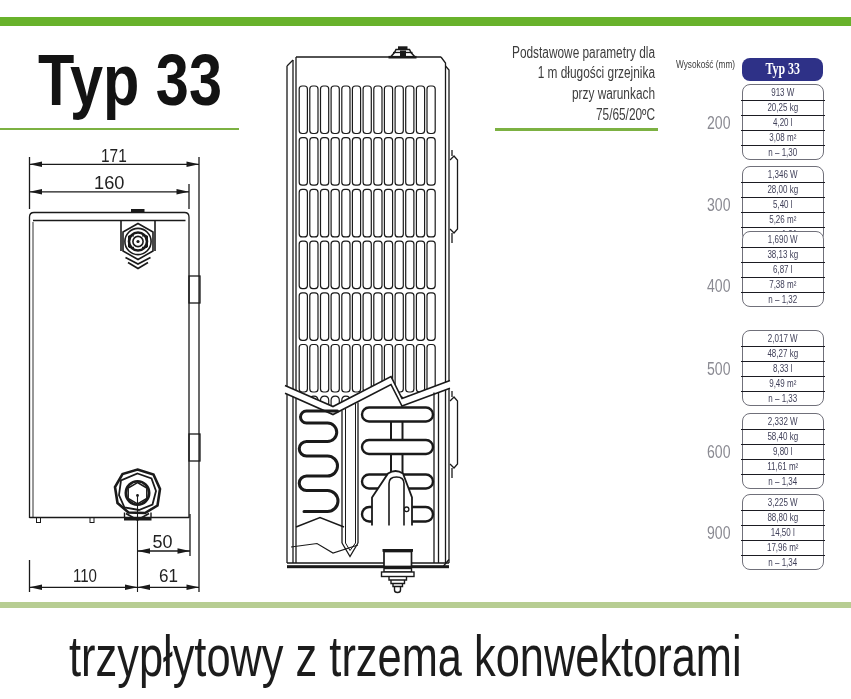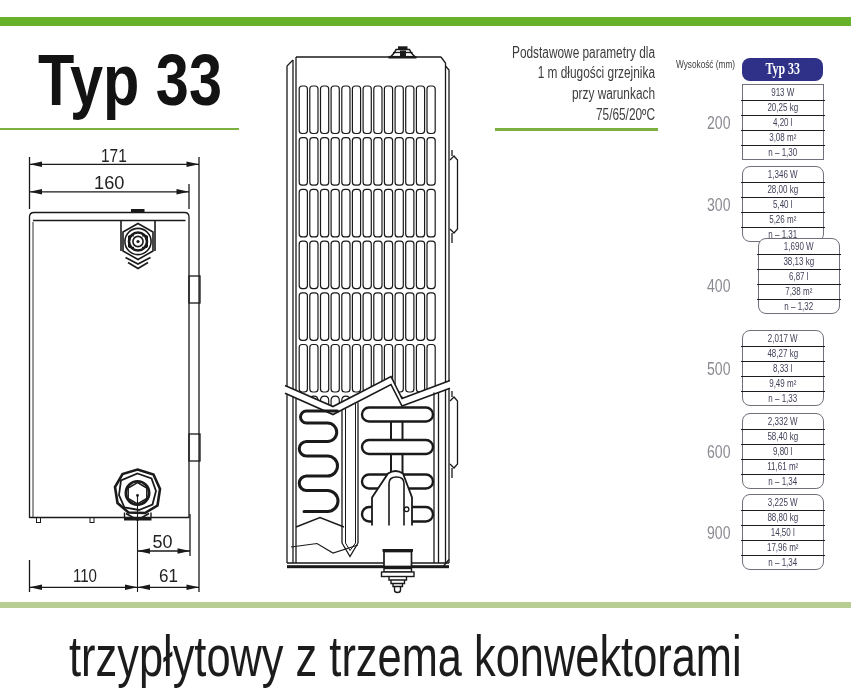--- a/index.html
+++ b/index.html
@@ -293,21 +293,21 @@
 </svg>
 
 <div class="abs" style="left:576px;top:58px;width:159px;text-align:right;font-size:11px;color:#3c3c3c;transform:scaleX(0.75);transform-origin:right;white-space:nowrap;">Wysokość (mm)</div>
 
 <div class="abs" style="left:742px;top:58px;width:81px;height:23px;background:#2e3187;border-radius:8px;color:#fff;font-family:'Liberation Serif',serif;font-weight:bold;font-size:17px;text-align:center;line-height:22.5px;"><span style="display:inline-block;transform:scaleX(0.70);">Typ 33</span></div>
 
 <div>
 
 <div class="abs" style="left:707px;top:113.0px;width:42px;font-size:19px;color:#8a8a92;transform:scaleX(0.74);transform-origin:left;line-height:19px;">200</div>
 
-<div class="abs" style="left:742px;top:84px;width:81.5px;height:76px;background:#fff;border:1.1px solid #70707a;border-radius:0;box-sizing:border-box;">
+<div class="abs" style="left:742px;top:84px;width:81.5px;height:76px;background:#fff;border:1.1px solid #70707a;border-radius:8px;box-sizing:border-box;">
       <div style="position:absolute;left:0;top:0.0px;width:100%;height:15.05px;font-size:10px;line-height:15.4px;text-align:center;color:#41415a;transform:scaleX(0.8);">913 W</div>
       <div style="position:absolute;left:-2.5px;top:15.05px;width:84px;height:1.2px;background:#1b1b22;"></div>
       <div style="position:absolute;left:0;top:15.05px;width:100%;height:15.05px;font-size:10px;line-height:15.4px;text-align:center;color:#41415a;transform:scaleX(0.8);">20,25 kg</div>
       <div style="position:absolute;left:-2.5px;top:30.1px;width:84px;height:1.2px;background:#1b1b22;"></div>
       <div style="position:absolute;left:0;top:30.1px;width:100%;height:15.05px;font-size:10px;line-height:15.4px;text-align:center;color:#41415a;transform:scaleX(0.8);">4,20 l</div>
       <div style="position:absolute;left:-2.5px;top:45.15px;width:84px;height:1.2px;background:#1b1b22;"></div>
       <div style="position:absolute;left:0;top:45.15px;width:100%;height:15.05px;font-size:10px;line-height:15.4px;text-align:center;color:#41415a;transform:scaleX(0.8);">3,08 m²</div>
       <div style="position:absolute;left:-2.5px;top:60.2px;width:84px;height:1.2px;background:#1b1b22;"></div>
       <div style="position:absolute;left:0;top:60.2px;width:100%;height:15.05px;font-size:10px;line-height:15.4px;text-align:center;color:#41415a;transform:scaleX(0.8);">n – 1,30</div>
     </div>
@@ -321,21 +321,21 @@
       <div style="position:absolute;left:-2.5px;top:30.1px;width:84px;height:1.2px;background:#1b1b22;"></div>
       <div style="position:absolute;left:0;top:30.1px;width:100%;height:15.05px;font-size:10px;line-height:15.4px;text-align:center;color:#41415a;transform:scaleX(0.8);">5,40 l</div>
       <div style="position:absolute;left:-2.5px;top:45.15px;width:84px;height:1.2px;background:#1b1b22;"></div>
       <div style="position:absolute;left:0;top:45.15px;width:100%;height:15.05px;font-size:10px;line-height:15.4px;text-align:center;color:#41415a;transform:scaleX(0.8);">5,26 m²</div>
       <div style="position:absolute;left:-2.5px;top:60.2px;width:84px;height:1.2px;background:#1b1b22;"></div>
       <div style="position:absolute;left:0;top:60.2px;width:100%;height:15.05px;font-size:10px;line-height:15.4px;text-align:center;color:#41415a;transform:scaleX(0.8);">n – 1,31</div>
     </div>
 
 <div class="abs" style="left:707px;top:276.0px;width:42px;font-size:19px;color:#8a8a92;transform:scaleX(0.74);transform-origin:left;line-height:19px;">400</div>
 
-<div class="abs" style="left:742px;top:238px;width:81.5px;height:76px;background:#fff;border:1.1px solid #70707a;border-radius:8px;box-sizing:border-box;margin-left:16px;">
+<div class="abs" style="left:742px;top:231px;width:81.5px;height:76px;background:#fff;border:1.1px solid #70707a;border-radius:8px;box-sizing:border-box;">
       <div style="position:absolute;left:0;top:0.0px;width:100%;height:15.05px;font-size:10px;line-height:15.4px;text-align:center;color:#41415a;transform:scaleX(0.8);">1,690 W</div>
       <div style="position:absolute;left:-2.5px;top:15.05px;width:84px;height:1.2px;background:#1b1b22;"></div>
       <div style="position:absolute;left:0;top:15.05px;width:100%;height:15.05px;font-size:10px;line-height:15.4px;text-align:center;color:#41415a;transform:scaleX(0.8);">38,13 kg</div>
       <div style="position:absolute;left:-2.5px;top:30.1px;width:84px;height:1.2px;background:#1b1b22;"></div>
       <div style="position:absolute;left:0;top:30.1px;width:100%;height:15.05px;font-size:10px;line-height:15.4px;text-align:center;color:#41415a;transform:scaleX(0.8);">6,87 l</div>
       <div style="position:absolute;left:-2.5px;top:45.15px;width:84px;height:1.2px;background:#1b1b22;"></div>
       <div style="position:absolute;left:0;top:45.15px;width:100%;height:15.05px;font-size:10px;line-height:15.4px;text-align:center;color:#41415a;transform:scaleX(0.8);">7,38 m²</div>
       <div style="position:absolute;left:-2.5px;top:60.2px;width:84px;height:1.2px;background:#1b1b22;"></div>
       <div style="position:absolute;left:0;top:60.2px;width:100%;height:15.05px;font-size:10px;line-height:15.4px;text-align:center;color:#41415a;transform:scaleX(0.8);">n – 1,32</div>
     </div>

